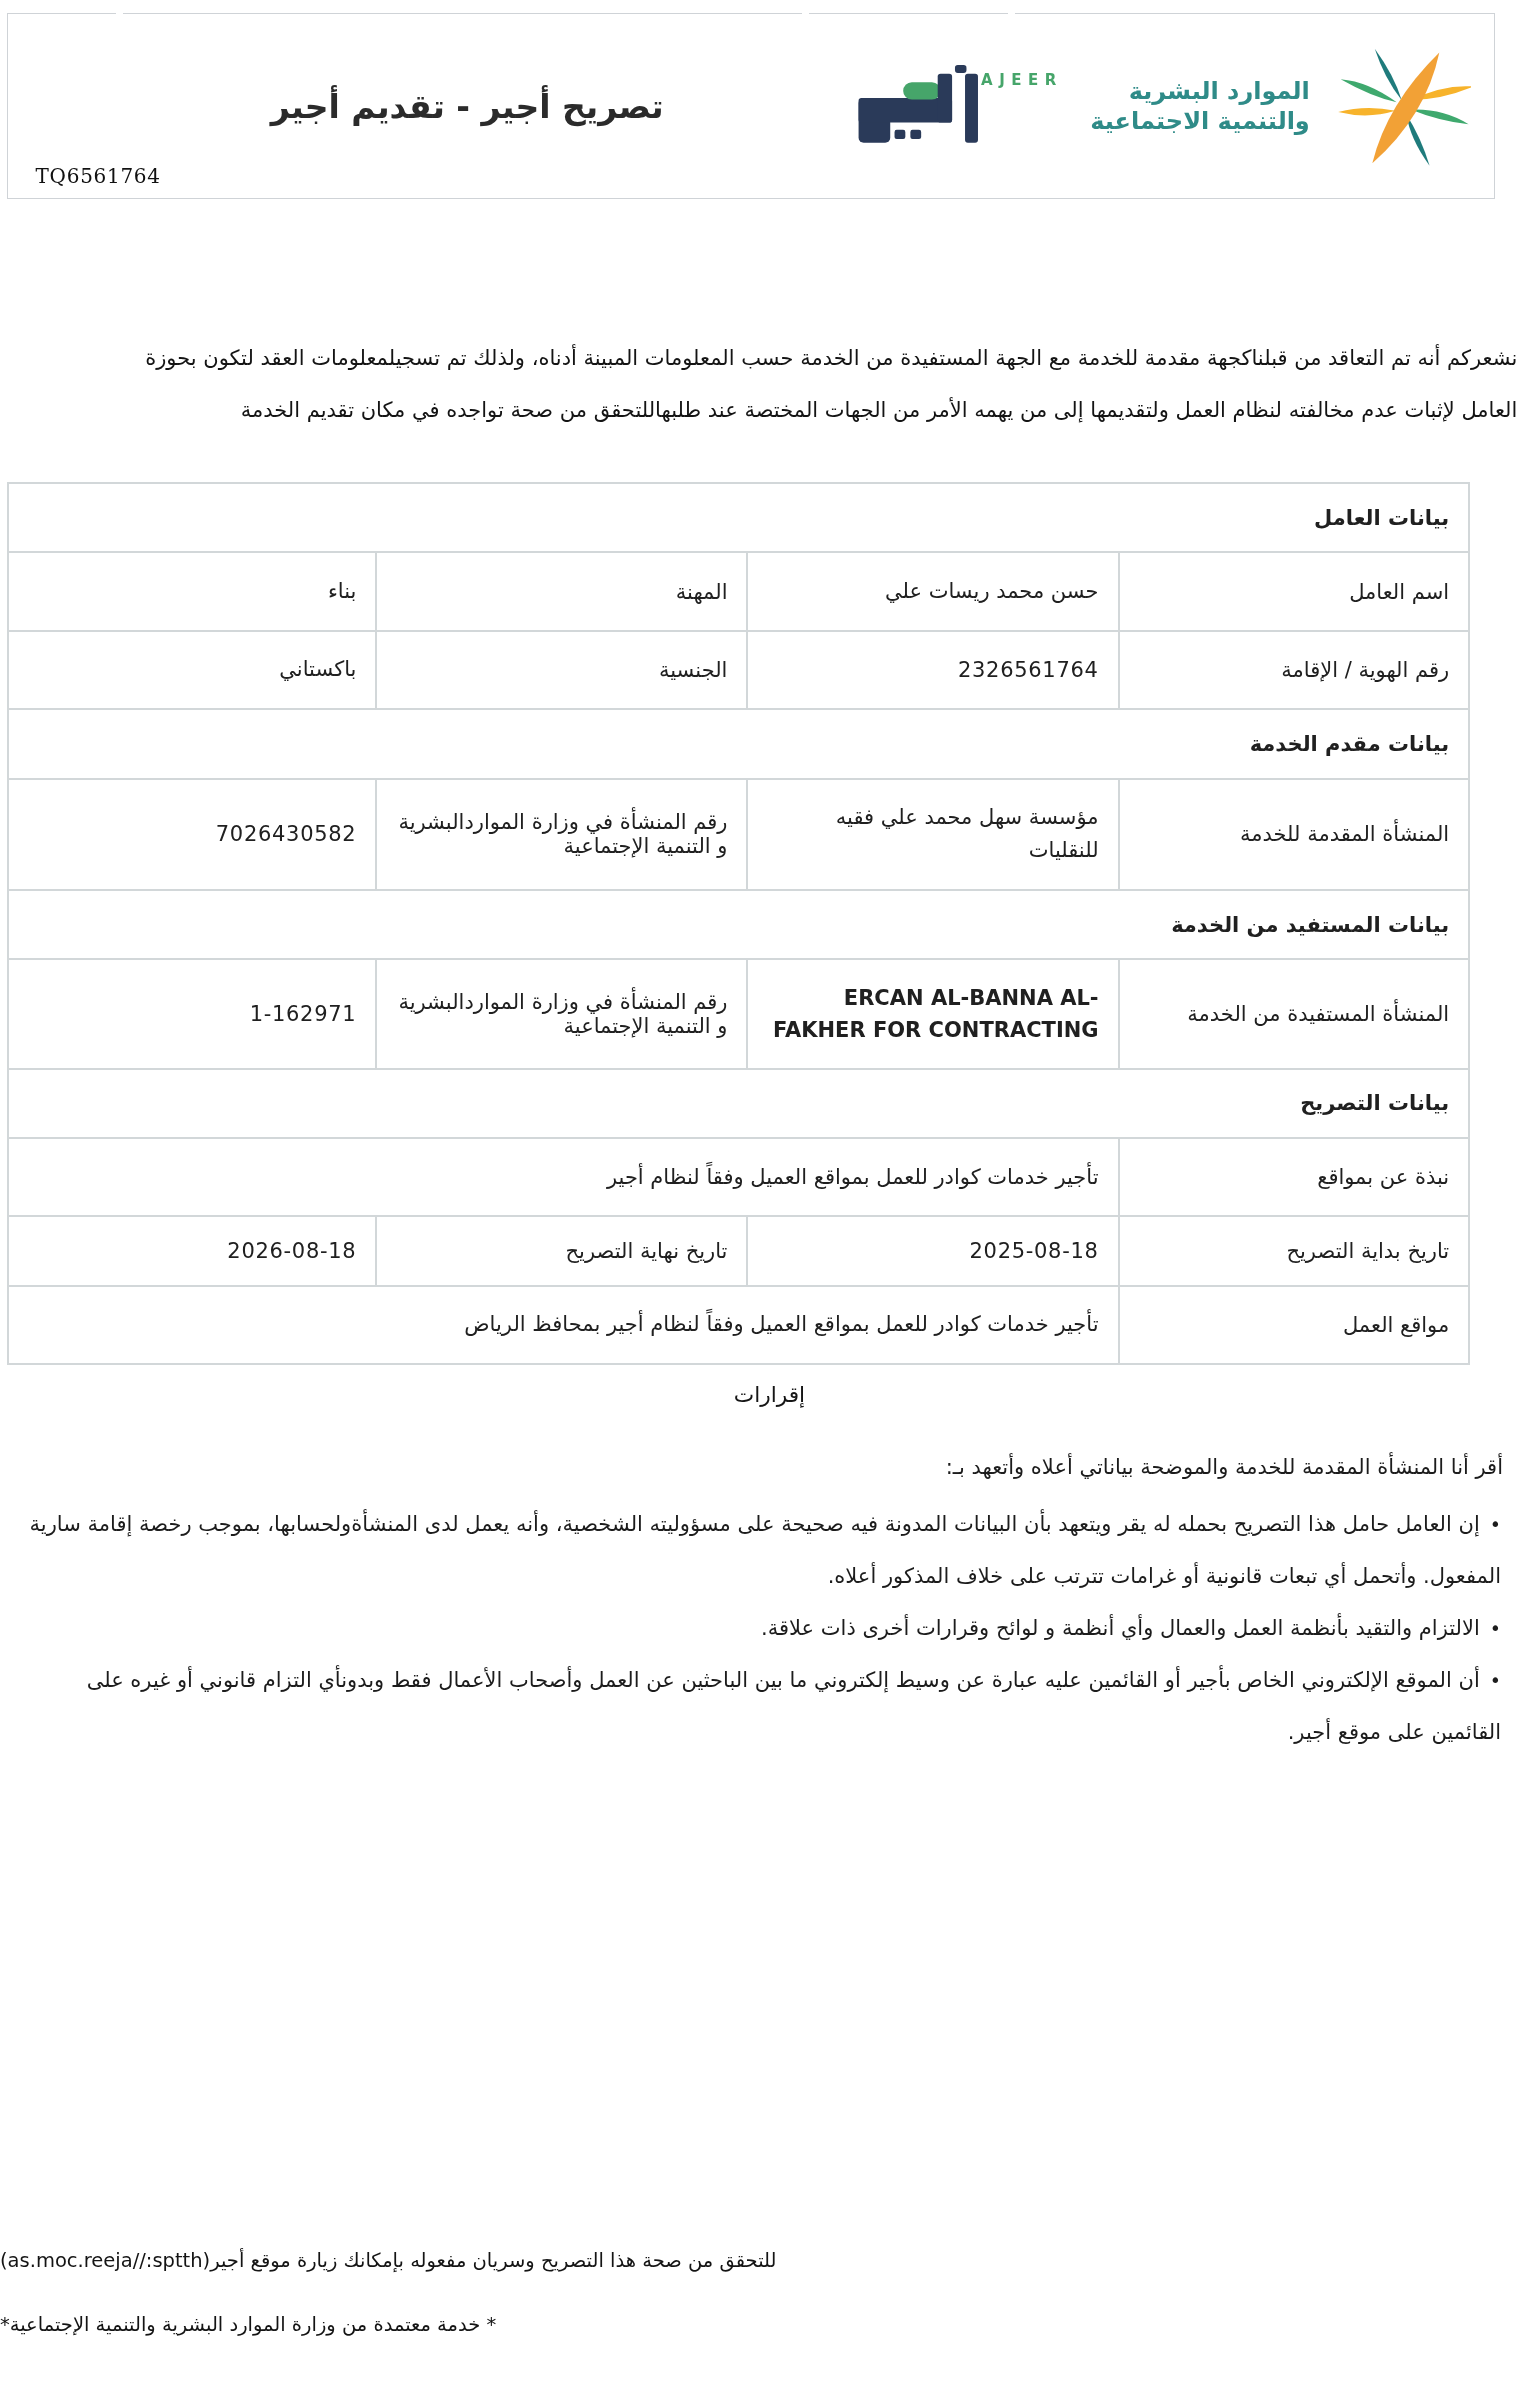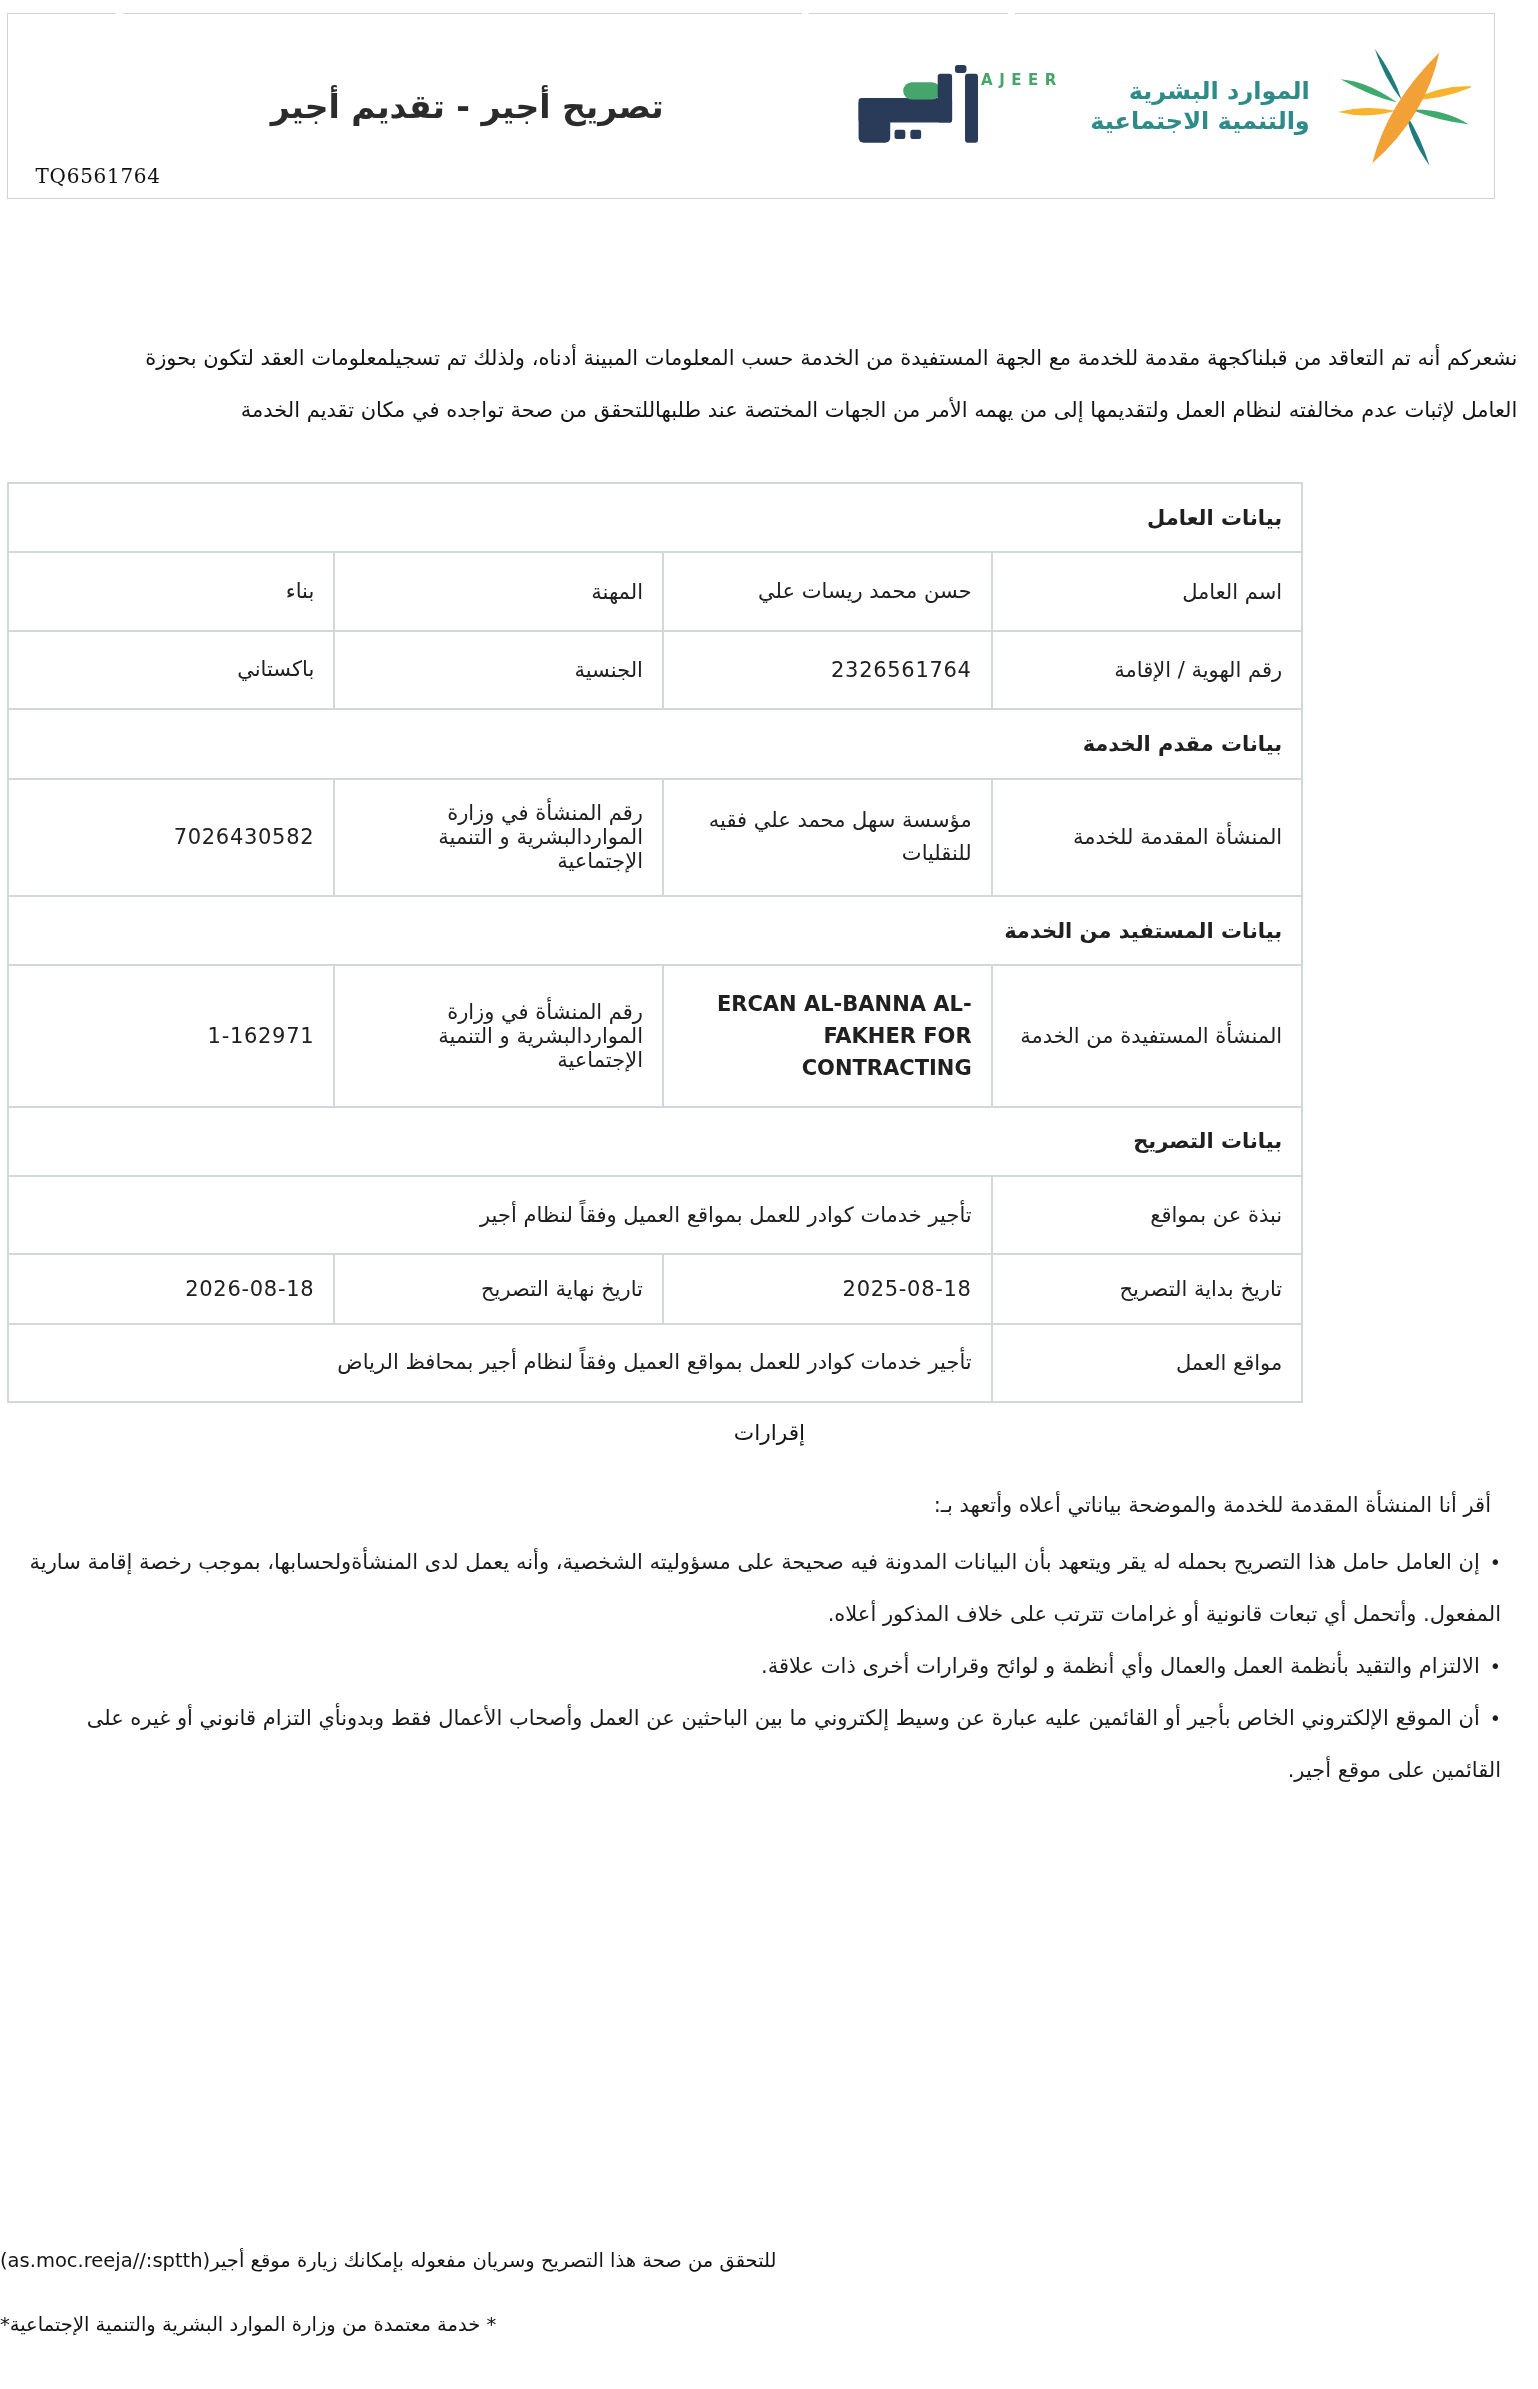--- a/index.html
+++ b/index.html
@@ -20,35 +20,35 @@
   .ajeer-logo { display:flex; flex-direction:row; align-items:flex-start; }
   .ajeer-latin { color:#46a56a; font-size:15px; font-weight:bold; letter-spacing:6.5px; margin-top:5.8px; }
   .ministry-text { text-align:right; color:#2f8b88; font-size:24px; font-weight:bold;
     line-height:30px; direction:rtl; }
 
   
   .intro { margin:0 21.7px; padding-top:332px; text-align:right; direction:rtl;
     font-size:21px; line-height:52px; color:#141414; }
 
   
-  table.data { width:1296px; margin:46px auto 0 7.2px; border-collapse:collapse;
+  table.data { width:1463px; margin:46px auto 0 7.2px; border-collapse:collapse;
     direction:rtl; table-layout:fixed; }
   table.data td { border:2.2px solid #d2d7d9; vertical-align:middle; text-align:right;
     padding:21.7px 19px; font-size:21px; color:#202020; background:#fff; word-wrap:break-word; }
   td.sec { background:#e9edee; text-align:center; font-weight:bold; font-size:24.6px;
     padding:29px 7.2px 35px 7.2px; color:#1a1a1a; }
   td.lbl { background:#e9edee; color:#1d1d1d;border-radius:19px; }
   td.num { color:#4b4b4b; font-weight:normal; letter-spacing:0.7px; font-size:21.7px; }
   td.latin { color:#4b4b4b; font-weight:bold; font-size:21.7px; line-height:32px; }
   td.val { line-height:33px; }
 
   
   .decl { direction:rtl; margin-top:17.3px; }
   .decl-title { text-align:center; font-size:21.7px; color:#161616; }
-  .decl-intro { margin-top:35px; padding:0 48px; text-align:right; font-size:21px; line-height:51px; }
+  .decl-intro { margin-top:35px; padding:0 36px; text-align:right; font-size:21px; line-height:51px; }
   .decl-list { padding:4.3px 38px 0 29px; font-size:21px; line-height:52px; text-align:right; }
   .decl-item .bullet { font-size:19px; margin-left:10px; }
 
   
   .footer { position:absolute; bottom:32px; left:0; width:100%; text-align:left;
     direction:rtl; font-size:19.5px; line-height:64px; color:#141414; }
 </style>
 </head>
 <body>
 

